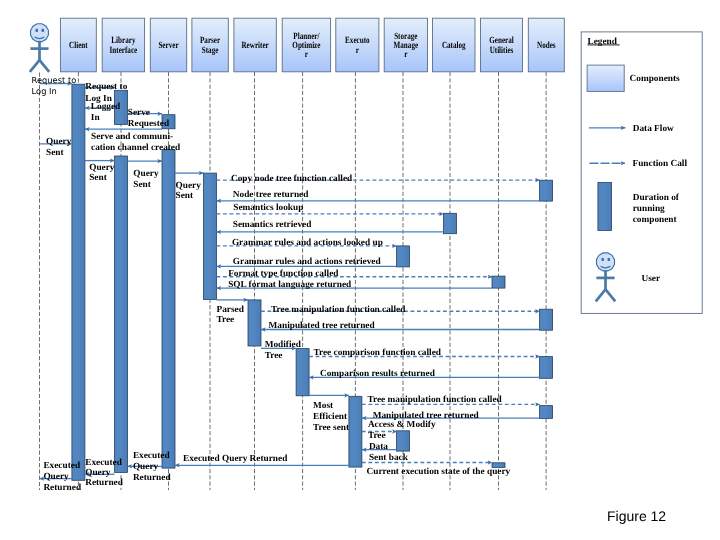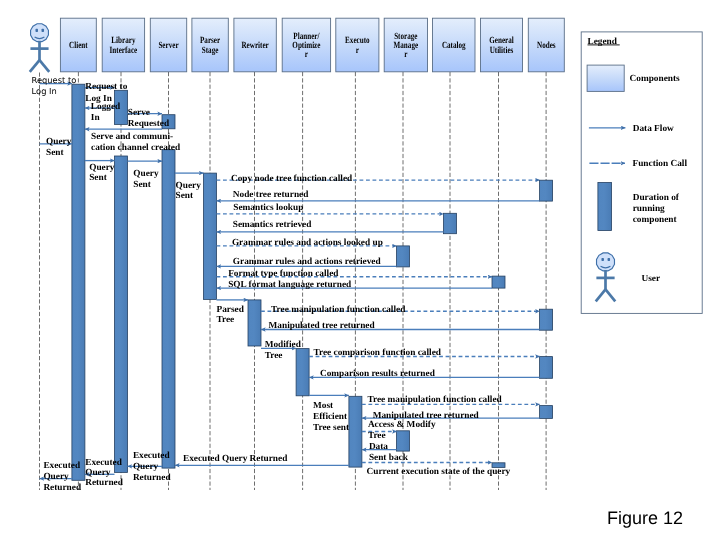--- a/index.html
+++ b/index.html
@@ -6,21 +6,21 @@
   *{-webkit-font-smoothing:antialiased;text-rendering:geometricPrecision;}
   body{width:720px;height:540px;overflow:hidden;font-family:"Liberation Serif",serif;}
   #stage{position:relative;width:720px;height:540px;background:#fff;}
   svg#diagram{display:block;position:absolute;left:0;top:0;}
   text{dominant-baseline:auto;}
   .msg-text{font-family:"Liberation Serif",serif;font-weight:bold;font-size:9.3px;fill:#000;}
   .msg-text.sans{font-family:"DejaVu Sans",sans-serif;font-weight:normal;font-size:8.3px;fill:#000;}
   .box-label{font-family:"Liberation Serif",serif;font-weight:bold;font-size:9.4px;fill:#000;text-anchor:middle;}
   .legend-title{font-family:"Liberation Serif",serif;font-weight:bold;font-size:9.3px;fill:#000;}
   .legend-label{font-family:"Liberation Serif",serif;font-weight:bold;font-size:9.3px;fill:#000;}
-  .fig-caption{position:absolute;left:607px;top:508px;font-family:"Liberation Sans",sans-serif;font-size:18px;color:#000;letter-spacing:0px;}
+  .fig-caption{position:absolute;left:607px;top:508px;font-family:"Liberation Sans",sans-serif;font-size:14px;color:#000;letter-spacing:0px;}
 </style>
 </head>
 <body>
 
 <div id="stage">
   <svg id="diagram" width="720" height="540" viewBox="0 0 720 540">
     <defs>
       <linearGradient id="compGrad" x1="0" y1="0" x2="0" y2="1">
         <stop offset="0" stop-color="#E4EEFC"></stop>
         <stop offset="0.5" stop-color="#C6DAFA"></stop>

